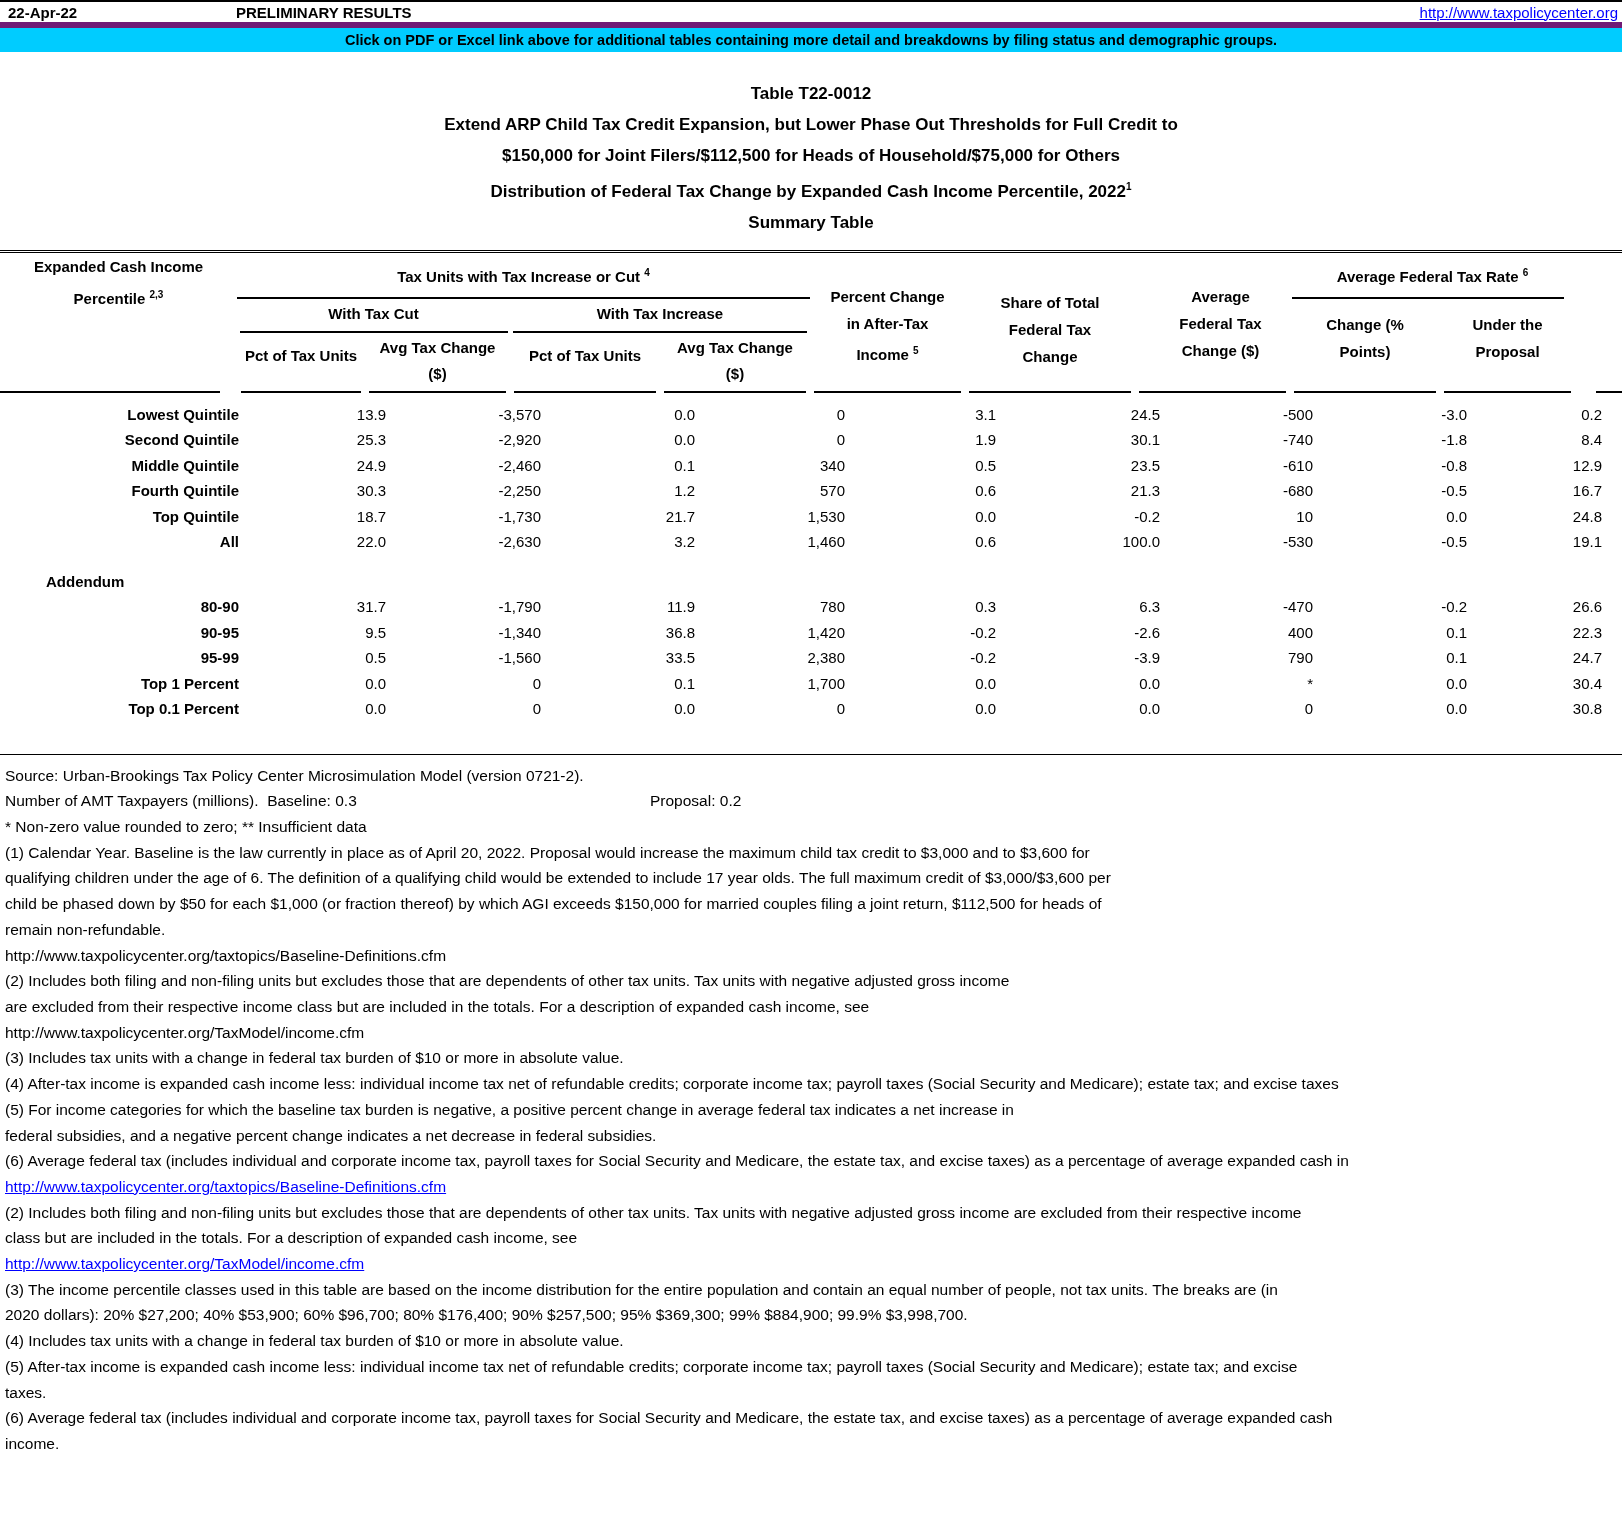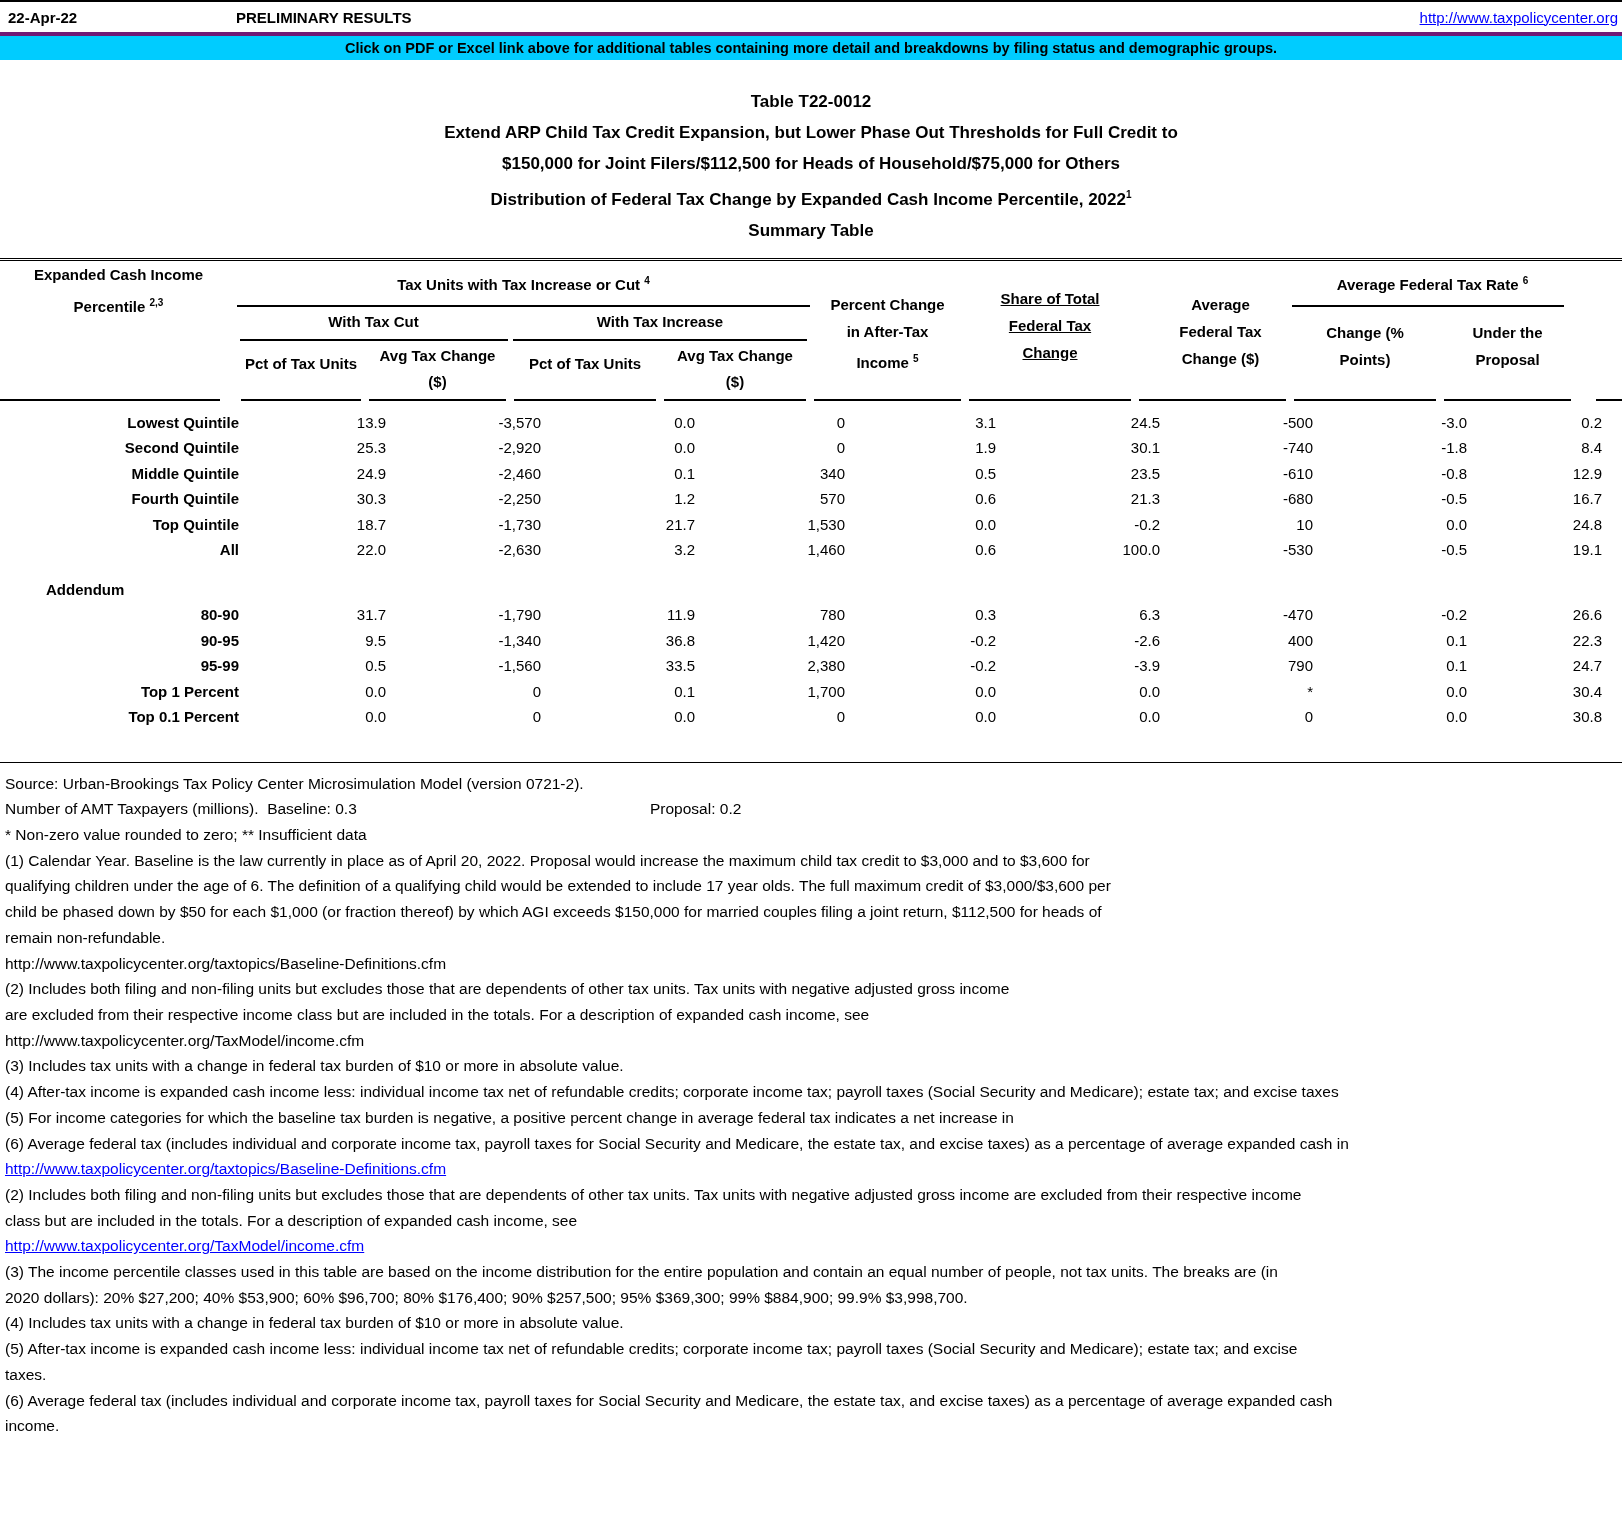--- a/index.html
+++ b/index.html
@@ -4,21 +4,21 @@
 <style>
   * { box-sizing: border-box; }
   html,body { margin:0; padding:0; }
   body {
     width:1622px; height:1531px; position:relative; overflow:hidden;
     background:#ffffff; color:#000;
     font-family:"Liberation Sans", sans-serif;
   }
   
   .topbar {
-    height:36px; border-top:2px solid #000; border-bottom:4px solid #701a75;
+    height:28px; border-top:2px solid #000; border-bottom:6px solid #701a75;
     display:flex; align-items:center; font-size:15px;
   }
   .topbar .date { margin-left:8px; width:228px; font-weight:bold; }
   .topbar .status { font-weight:bold; }
   .topbar .toplink { margin-left:auto; margin-right:4px; }
   .lnk { color:#0000ff; text-decoration:underline; cursor:pointer; }
   .banner {
     height:24px; background:#00ccff; text-align:center;
     font-weight:bold; font-size:14.5px; line-height:24px;
   }
@@ -32,21 +32,21 @@
   .h { position:absolute; text-align:center; }
   .h-rowhdr { left:0; top:32; width:237px; line-height:28px; }
   .h-g1 { left:237px; top:14px; width:573px; }
   .h-wtc { left:237px; top:52px; width:273px; }
   .h-wti { left:510px; top:52px; width:300px; }
   .h-c1 { left:237px; top:90px; width:128px; line-height:26px; }
   .h-c2 { left:365px; top:82px; width:145px; line-height:26px; }
   .h-c3 { left:510px; top:90px; width:150px; line-height:26px; }
   .h-c4 { left:660px; top:82px; width:150px; line-height:26px; }
   .h-c5 { left:810px; top:30px; width:155px; line-height:27px; }
-  .h-c6 { left:965px; top:24px; width:170px; line-height:27px;text-decoration:underline; }
+  .h-c6 { left:965px; top:36px; width:170px; line-height:27px; }
   .h-c7 { left:1143px; top:30px; width:155px; line-height:27px; }
   .h-g2 { left:1290px; top:14px; width:285px; }
   .h-c8 { left:1290px; top:58px; width:150px; line-height:27px; }
   .h-c9 { left:1440px; top:58px; width:135px; line-height:27px; }
   .ul { position:absolute; height:0; border-bottom:2px solid #000; }
   .ul-g1 { left:237px; top:44px; width:573px; }
   .ul-wtc { left:240px; top:78px; width:268px; }
   .ul-wti { left:513px; top:78px; width:294px; }
   .ul-g2 { left:1292px; top:44px; width:272px; }
   .bul { position:absolute; bottom:0; height:0; border-bottom:2px solid #000; }
@@ -325,20 +325,21 @@
       <div class="note">qualifying children under the age of 6. The definition of a qualifying child would be extended to include 17 year olds. The full maximum credit of $3,000/$3,600 per</div>
       <div class="note">child be phased down by $50 for each $1,000 (or fraction thereof) by which AGI exceeds $150,000 for married couples filing a joint return, $112,500 for heads of</div>
       <div class="note">remain non-refundable.</div>
       <div class="note">http://www.taxpolicycenter.org/taxtopics/Baseline-Definitions.cfm</div>
       <div class="note">(2) Includes both filing and non-filing units but excludes those that are dependents of other tax units. Tax units with negative adjusted gross income</div>
       <div class="note">are excluded from their respective income class but are included in the totals. For a description of expanded cash income, see</div>
       <div class="note">http://www.taxpolicycenter.org/TaxModel/income.cfm</div>
       <div class="note">(3) Includes tax units with a change in federal tax burden of $10 or more in absolute value.</div>
       <div class="note">(4) After-tax income is expanded cash income less: individual income tax net of refundable credits; corporate income tax; payroll taxes (Social Security and Medicare); estate tax; and excise taxes</div>
       <div class="note">(5) For income categories for which the baseline tax burden is negative, a positive percent change in average federal tax indicates a net increase in</div>
+      <div class="note">federal subsidies, and a negative percent change indicates a net decrease in federal subsidies.</div>
       <div class="note">(6) Average federal tax (includes individual and corporate income tax, payroll taxes for Social Security and Medicare, the estate tax, and excise taxes) as a percentage of average expanded cash in</div>
       <div class="note"><a class="lnk">http://www.taxpolicycenter.org/taxtopics/Baseline-Definitions.cfm</a></div>
       <div class="note">(2) Includes both filing and non-filing units but excludes those that are dependents of other tax units. Tax units with negative adjusted gross income are excluded from their respective income</div>
       <div class="note">class but are included in the totals. For a description of expanded cash income, see</div>
       <div class="note"><a class="lnk">http://www.taxpolicycenter.org/TaxModel/income.cfm</a></div>
       <div class="note">(3) The income percentile classes used in this table are based on the income distribution for the entire population and contain an equal number of people, not tax units. The breaks are (in</div>
       <div class="note">2020 dollars): 20% $27,200; 40% $53,900; 60% $96,700; 80% $176,400; 90% $257,500; 95% $369,300; 99% $884,900; 99.9% $3,998,700.</div>
       <div class="note">(4) Includes tax units with a change in federal tax burden of $10 or more in absolute value.</div>
       <div class="note">(5) After-tax income is expanded cash income less: individual income tax net of refundable credits; corporate income tax; payroll taxes (Social Security and Medicare); estate tax; and excise</div>
       <div class="note">taxes.</div>

